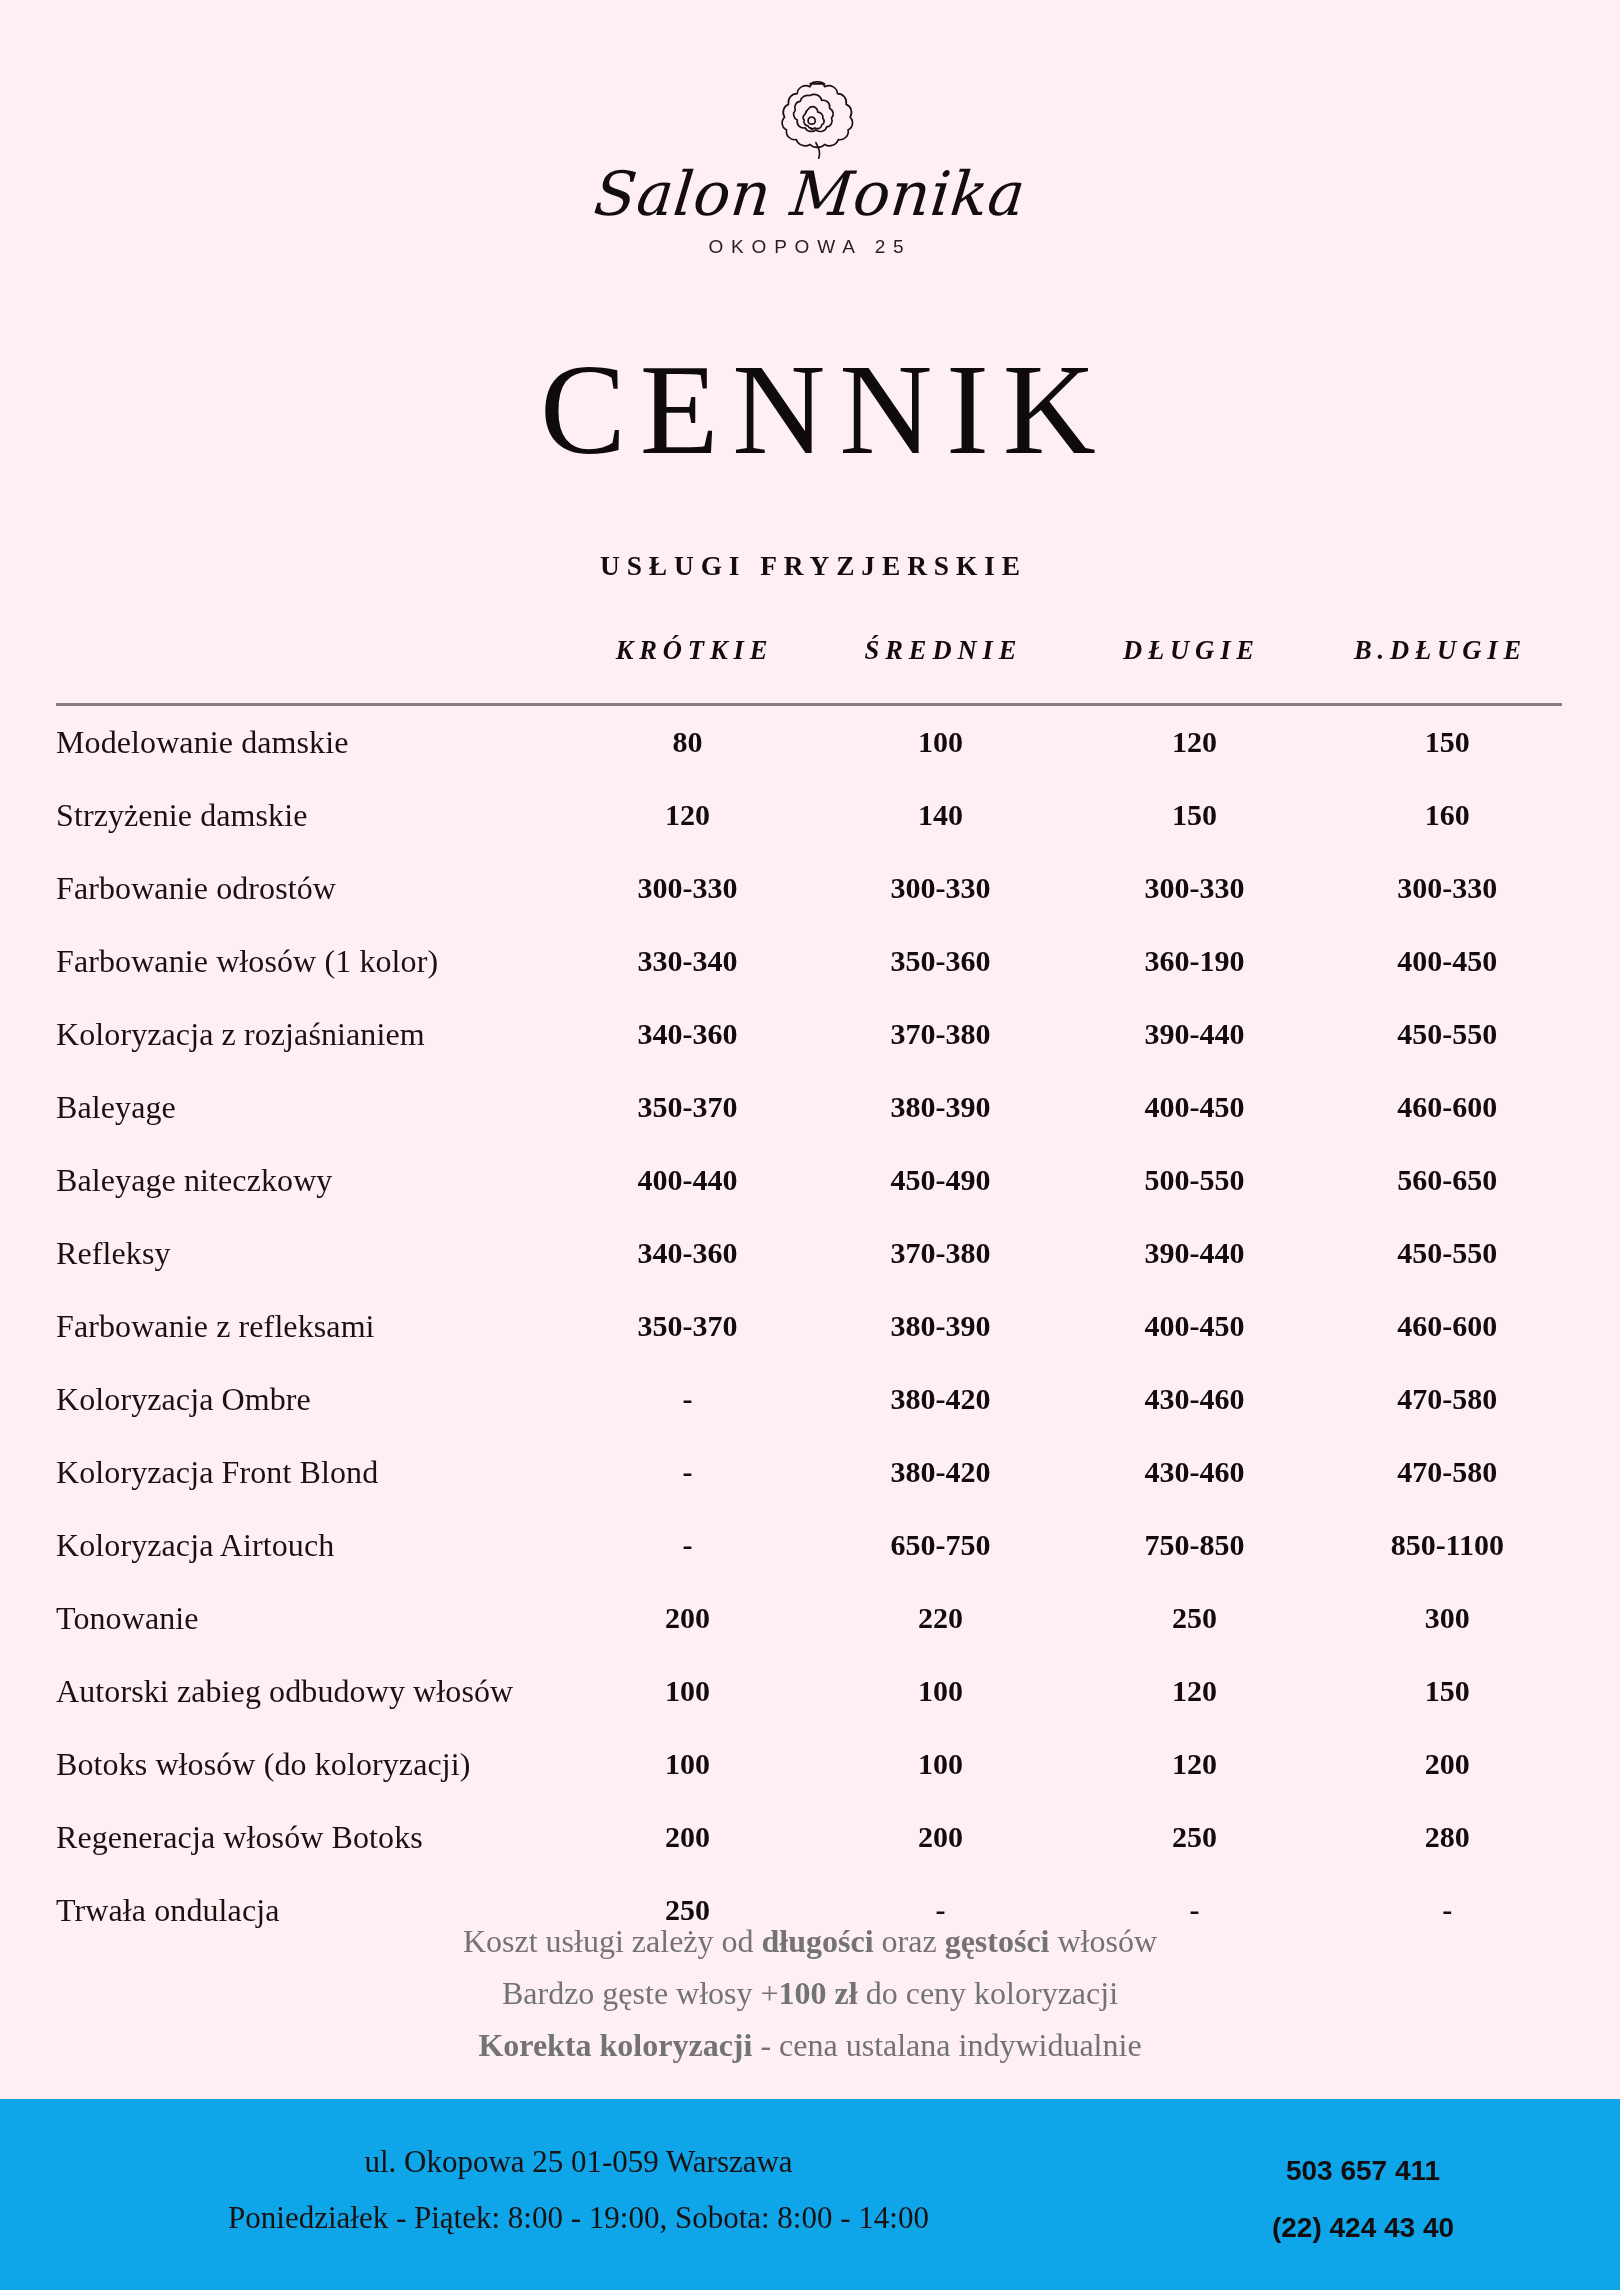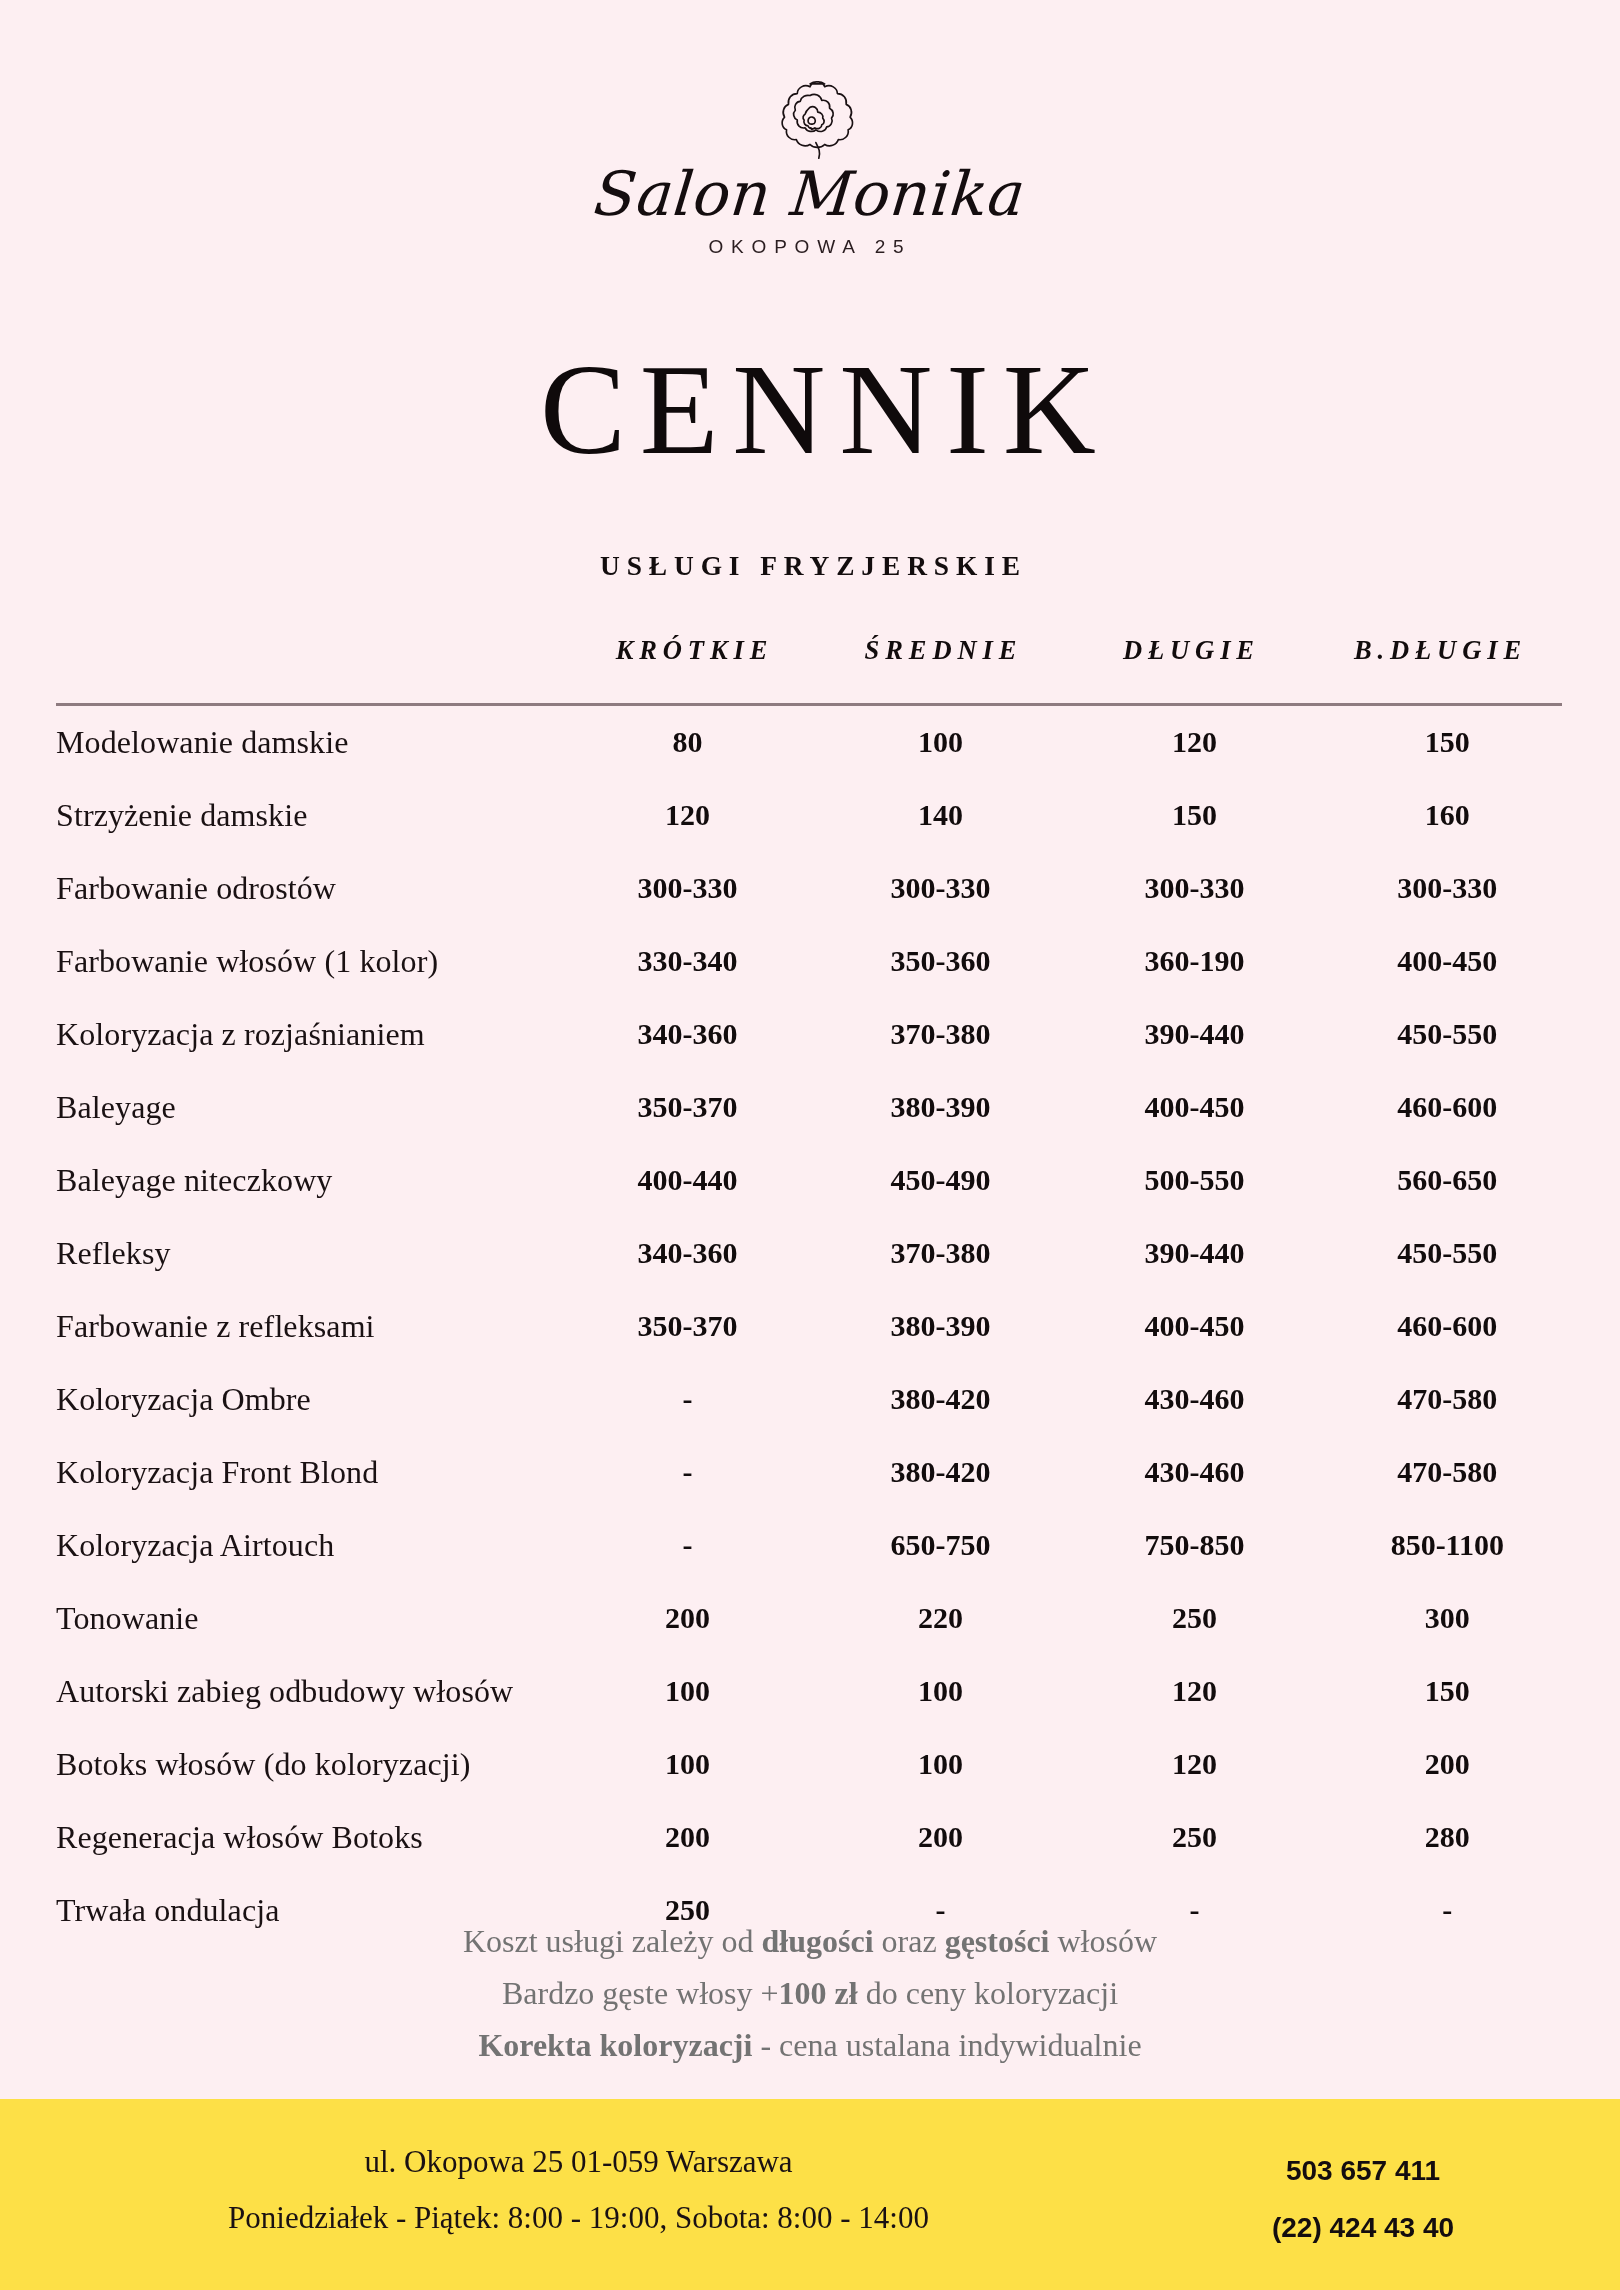--- a/index.html
+++ b/index.html
@@ -173,21 +173,21 @@
   }
   .notes b { font-weight: bold; }
 
   
   .footer {
     position: absolute;
     left: 0;
     top: 2099px;
     width: 1620px;
     height: 191px;
-    background: #fde047;
+    background: #0ea5e9;
   }
   .footer-left {
     position: absolute;
     left: 0;
     top: 35px;
     width: 1157px;
     text-align: center;
   }
   .footer-left .f-line {
     font-family: "Liberation Serif", serif;

